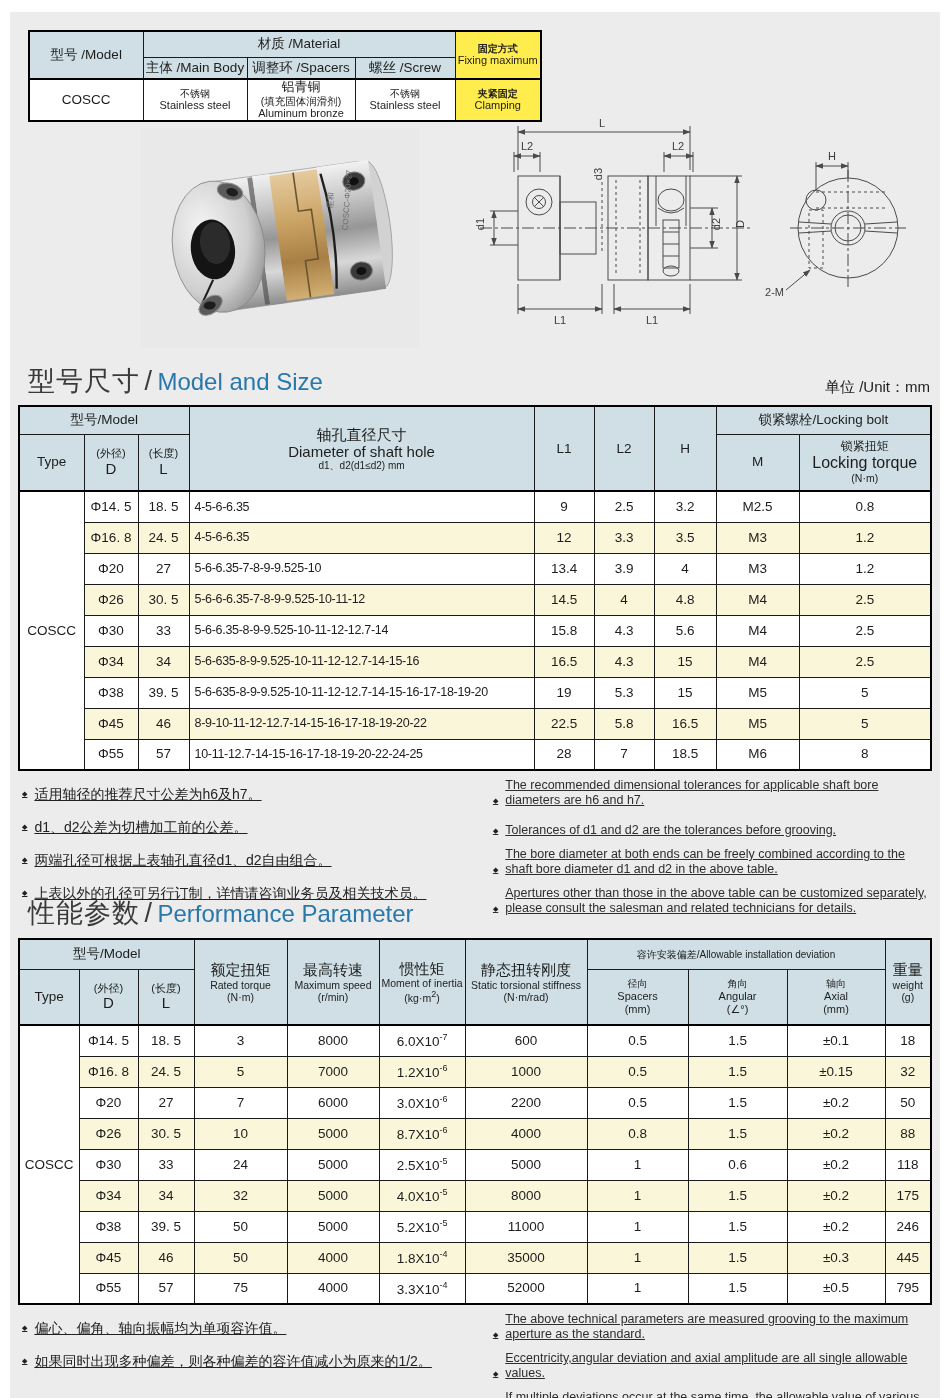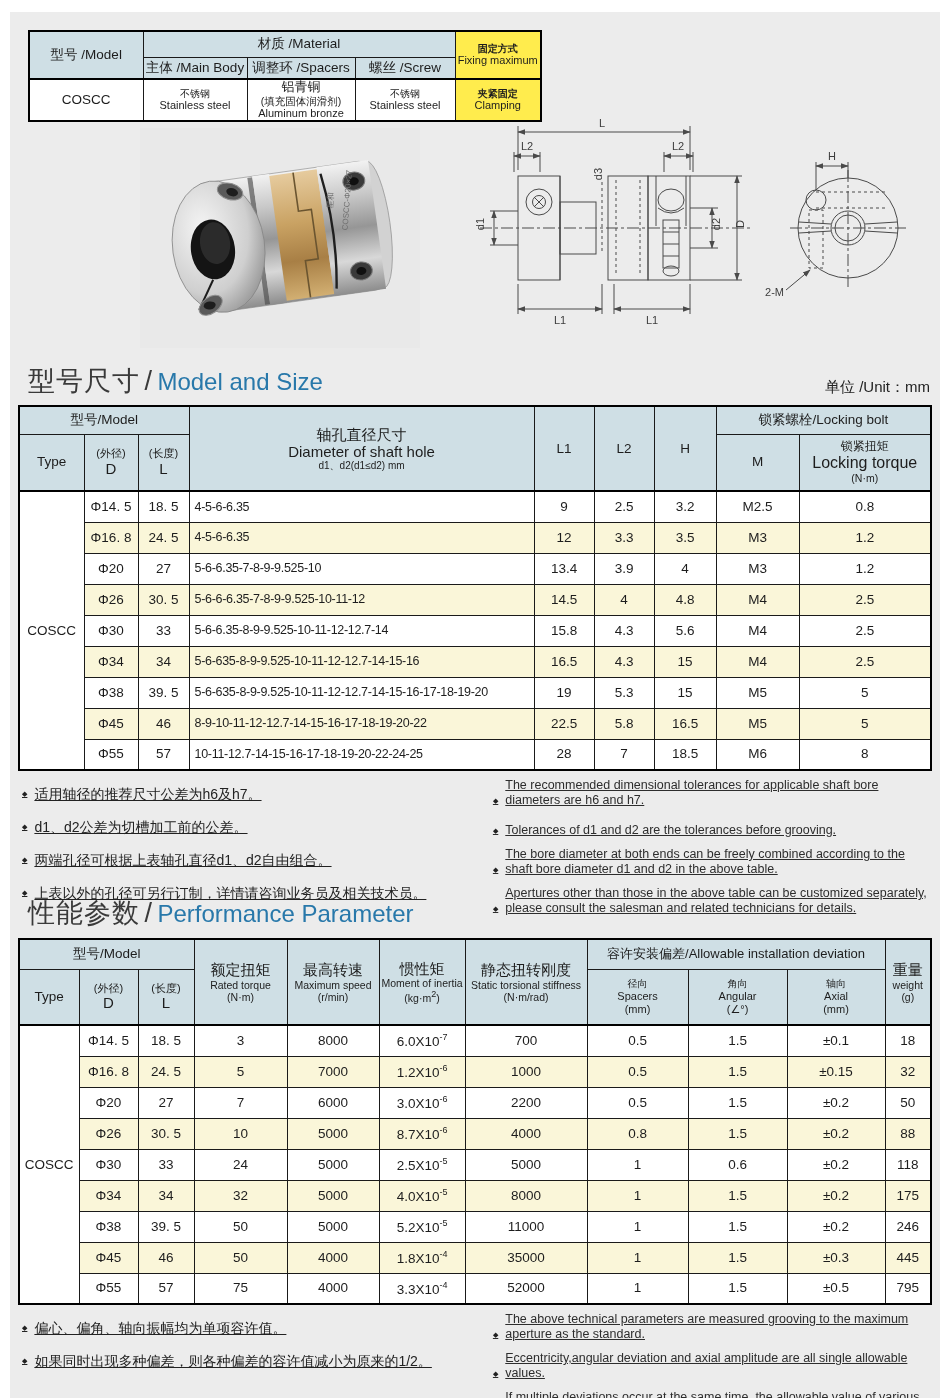--- a/index.html
+++ b/index.html
@@ -461,21 +461,21 @@
       <td rowspan="2" class="hd thickb">
         <div class="zh15">惯性矩</div>
         <div class="sm10">Moment of inertia</div>
         <div class="sm10 sup-unit">(kg·m<sup>2</sup>)</div>
       </td>
       <td rowspan="2" class="hd thickb">
         <div class="zh15">静态扭转刚度</div>
         <div class="sm10">Static torsional stiffness</div>
         <div class="sm10">(N·m/rad)</div>
       </td>
-      <td colspan="3" class="hd" style="font-size:13px">容许安装偏差/Allowable installation deviation</td>
+      <td colspan="3" class="hd" style="font-size:10px">容许安装偏差/Allowable installation deviation</td>
       <td rowspan="2" class="hd thickb">
         <div class="zh15">重量</div>
         <div class="sm10">weight</div>
         <div class="sm10">(g)</div>
       </td>
     </tr>
     <tr style="height:56px">
       <td class="hd zh15 thickb">Type</td>
       <td class="hd thickb">
         <div class="sm11">(外径)</div>
@@ -503,21 +503,21 @@
     </tr>
   </thead>
   <tbody id="perf-tbody">
       <tr style="height: 31px;">
         <td rowspan="9">COSCC</td>
         <td>Φ14. 5</td>
         <td>18. 5</td>
         <td>3</td>
         <td>8000</td>
         <td>6.0X10<sup>-7</sup></td>
-        <td>700</td>
+        <td>600</td>
         <td>0.5</td>
         <td>1.5</td>
         <td>±0.1</td>
         <td>18</td>
       </tr>
       <tr class="alt" style="height: 31px;">
         <td>Φ16. 8</td>
         <td>24. 5</td>
         <td>5</td>
         <td>7000</td>

